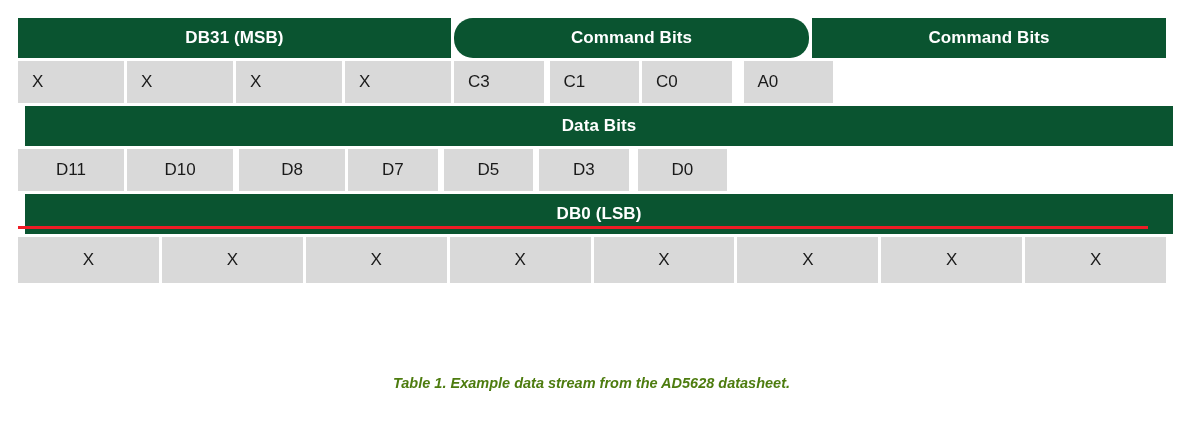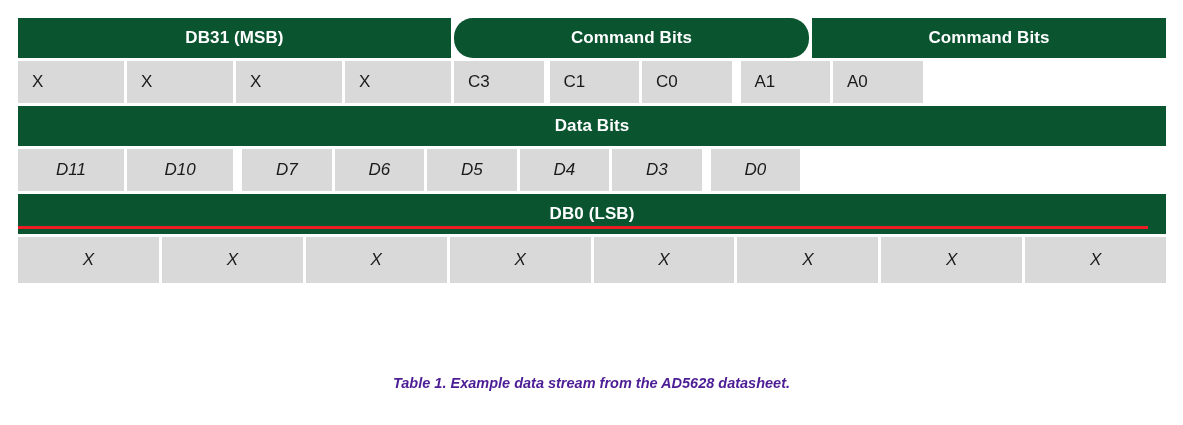--- a/index.html
+++ b/index.html
@@ -28,21 +28,21 @@
   }
 
   
   .row {
     display: flex;
     width: 100%;
     box-sizing: border-box;
   }
   .row.group-row   { height: 40px; margin-bottom: 3px; }
   .row.cell-row    { height: 42px; margin-bottom: 3px; }
-  .row.band-row    { height: 40px; margin-bottom: 3px; }
+  .row.band-row    { height: 40px; margin-bottom: 3px; margin-left: 7px; }
   .row.bottom-row  { height: 46px; margin-bottom: 0; }
 
   
   .green {
     background: #0a5430;
     color: #ffffff;
     font-weight: bold;
     font-size: 17px;
     display: flex;
     align-items: center;
@@ -54,21 +54,21 @@
   
   .grey {
     background: #d9d9d9;
     color: #1a1a1a;
     font-size: 17px;
     display: flex;
     align-items: center;
     box-sizing: border-box;
   }
   .grey.left   { justify-content: flex-start; padding-left: 14px; }
-  .grey.center { justify-content: center; font-style: italic; }
+  .grey.center { justify-content: center; }
 
   
   .c-wide   { flex: 0 0 106px; }
   .c-narrow { flex: 0 0 89.5px; }
   .gap      { flex: 0 0 3px; }
   .c-eighth { flex: 1 1 0; }
 
   
   .g-db31    { flex: 0 0 433px; }
   .g-command { flex: 0 0 355px; border-radius: 19px; }
@@ -87,21 +87,21 @@
   
   #caption {
     position: absolute;
     left: 0;
     top: 375px;
     width: 1183px;
     text-align: center;
     font-style: italic;
     font-weight: bold;
     font-size: 14.5px;
-    color: #4c1d95;
+    color: #4d7c0f;
   }
 </style>
 </head>
 <body>
 
 <div id="figure">
 
   <div id="bit-table">
 
     <div class="row group-row">
@@ -123,43 +123,41 @@
       <div class="gap"></div>
       <div class="grey left c-narrow">C3</div>
       <div class="gap"></div>
       <div class="gap"></div>
       <div class="grey left c-narrow">C1</div>
       <div class="gap"></div>
       <div class="grey left c-narrow">C0</div>
       <div class="gap"></div>
       <div class="gap"></div>
       <div class="gap"></div>
-      <div class="grey left c-narrow">A1</div>
       <div class="gap"></div>
       <div class="grey left c-narrow">A0</div>
     </div>
 
     <div class="row band-row">
       <div class="green full">Data Bits</div>
     </div>
 
     <div class="row cell-row">
       <div class="grey center c-wide">D11</div>
       <div class="gap"></div>
       <div class="grey center c-wide">D10</div>
       <div class="gap"></div>
       <div class="gap"></div>
+      <div class="grey center c-wide">D8</div>
       <div class="gap"></div>
       <div class="grey center c-narrow">D7</div>
       <div class="gap"></div>
-      <div class="grey center c-narrow">D6</div>
       <div class="gap"></div>
       <div class="grey center c-narrow">D5</div>
       <div class="gap"></div>
-      <div class="grey center c-narrow">D4</div>
       <div class="gap"></div>
       <div class="grey center c-narrow">D3</div>
       <div class="gap"></div>
       <div class="gap"></div>
       <div class="gap"></div>
       <div class="grey center c-narrow">D0</div>
     </div>
 
     <div class="row band-row">
       <div class="green full">DB0 (LSB)</div>

